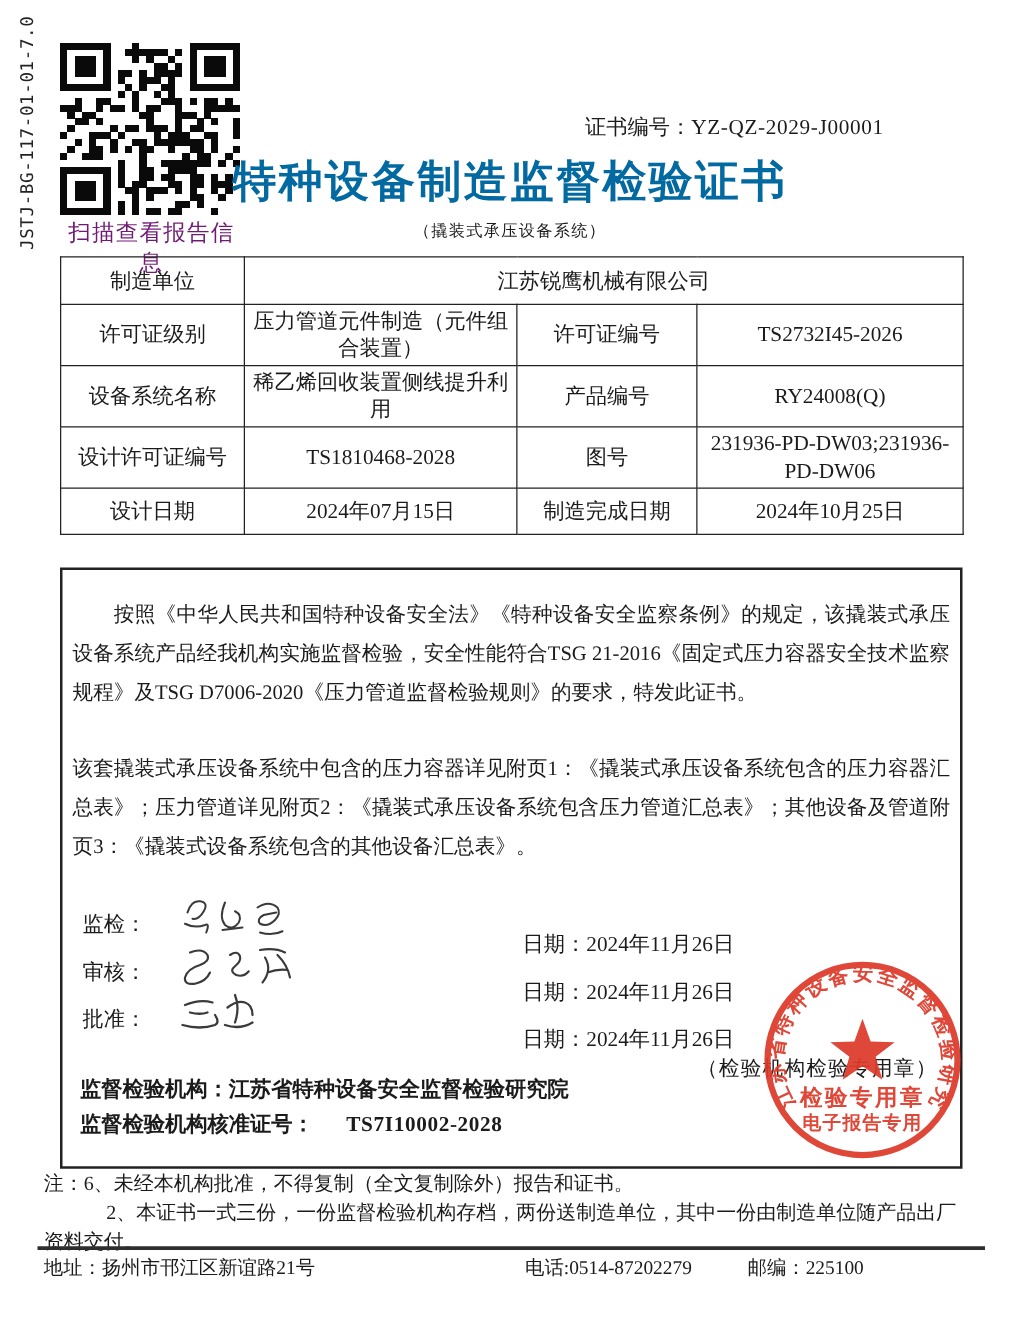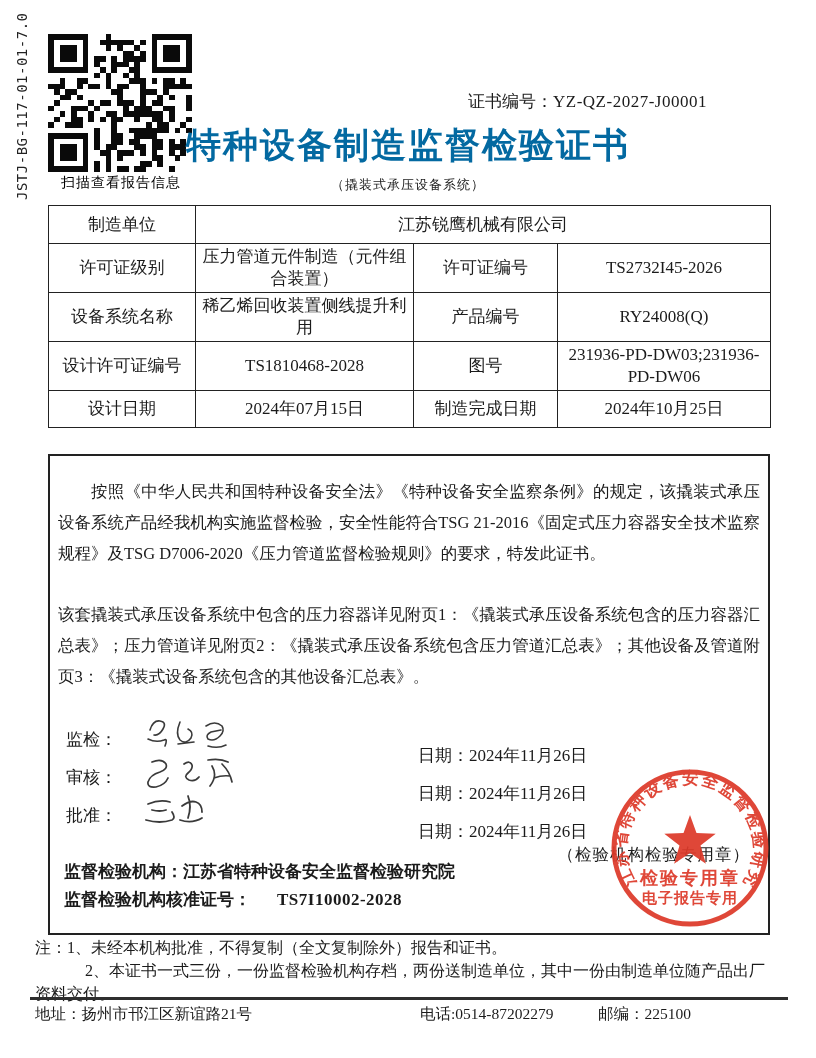--- a/index.html
+++ b/index.html
@@ -12,21 +12,21 @@
   
   .doc-code {
     position:absolute; left:14px; top:200px; width:172px; height:20px;
     transform:rotate(-90deg); transform-origin:0 0;
     font-family:"DejaVu Sans Mono","Liberation Mono",monospace;
     font-size:14px; letter-spacing:0.5px; color:#222; white-space:nowrap;
   }
   
   .qr-block { position:absolute; left:48px; top:34px; width:146px; }
   .qr-svg { display:block; width:144px; height:138px; }
-  .qr-caption { margin-top:2px; text-align:center; font-size:14px; color:#000000; letter-spacing:1px; }
+  .qr-caption { margin-top:2px; text-align:center; font-size:18px; color:#701a75; letter-spacing:1px; }
   
   .cert-no { position:absolute; left:468px; top:90px; font-size:17px; white-space:nowrap; }
   .cert-no .num { font-family:"Liberation Serif",serif; letter-spacing:0.5px; }
   .title {
     position:absolute; left:0; right:0; top:122px; text-align:center;
     font-family:"Liberation Sans","DejaVu Sans",sans-serif;
     font-weight:bold; font-size:35px; letter-spacing:2px; color:#0369a1;
   }
   .subtitle { position:absolute; left:0; right:0; top:176px; text-align:center; font-size:13px; letter-spacing:1px; }
   
@@ -368,21 +368,21 @@
         <rect x="1" y="23.04" width="1.02" height="0.98" fill="#0a0a0a"></rect>
         <rect x="2" y="23.04" width="1.02" height="0.98" fill="#0a0a0a"></rect>
         <rect x="3" y="23.04" width="1.02" height="0.98" fill="#0a0a0a"></rect>
         <rect x="4" y="23.04" width="1.02" height="0.98" fill="#0a0a0a"></rect>
         <rect x="5" y="23.04" width="1.02" height="0.98" fill="#0a0a0a"></rect>
         <rect x="6" y="23.04" width="1.02" height="0.98" fill="#0a0a0a"></rect>
       </svg>
     <div class="qr-caption">扫描查看报告信息</div>
   </div>
 
-  <div class="cert-no"><span>证书编号：</span><span class="num">YZ-QZ-2027-J00001</span></div>
+  <div class="cert-no"><span>证书编号：</span><span class="num">YZ-QZ-2029-J00001</span></div>
 
   <div class="title">特种设备制造监督检验证书</div>
   <div class="subtitle">（撬装式承压设备系统）</div>
 
   <table class="info">
     <colgroup>
         <col style="width:147px">
         <col style="width:218px">
         <col style="width:144px">
         <col style="width:213px">
@@ -471,21 +471,21 @@
       <path id="sealRing" d="M 29.6,118.7 A 64,64 0 1 1 134.4,118.7" fill="none"></path>
       <text font-size="16.5" font-weight="bold" fill="#dd3a2a" letter-spacing="2" font-family="Liberation Serif,serif">
         <textPath href="#sealRing" startOffset="2">江苏省特种设备安全监督检验研究院</textPath>
       </text>
       <text x="82" y="118" text-anchor="middle" font-size="18" font-weight="bold" fill="#dd3a2a" letter-spacing="2" font-family="Liberation Sans,sans-serif">检验专用章</text>
       <text x="82" y="137" text-anchor="middle" font-size="15" font-weight="bold" fill="#dd3a2a" letter-spacing="1" font-family="Liberation Sans,sans-serif">电子报告专用</text>
     </g>
   </svg>
 
   <div class="notes">
-    <div class="n1">注：1、未经本机构批准，不得复制（全文复制除外）报告和证书。</div>
+    <div class="n1">注：6、未经本机构批准，不得复制（全文复制除外）报告和证书。</div>
     <div class="n2">2、本证书一式三份，一份监督检验机构存档，两份送制造单位，其中一份由制造单位随产品出厂</div>
     <div class="n3">资料交付。</div>
   </div>
 
   <div class="footer-rule"></div>
   <div class="footer">
     <span class="addr">地址：扬州市邗江区新谊路21号</span>
     <span class="phone">电话:0514-87202279</span>
     <span class="zip">邮编：225100</span>
   </div>

